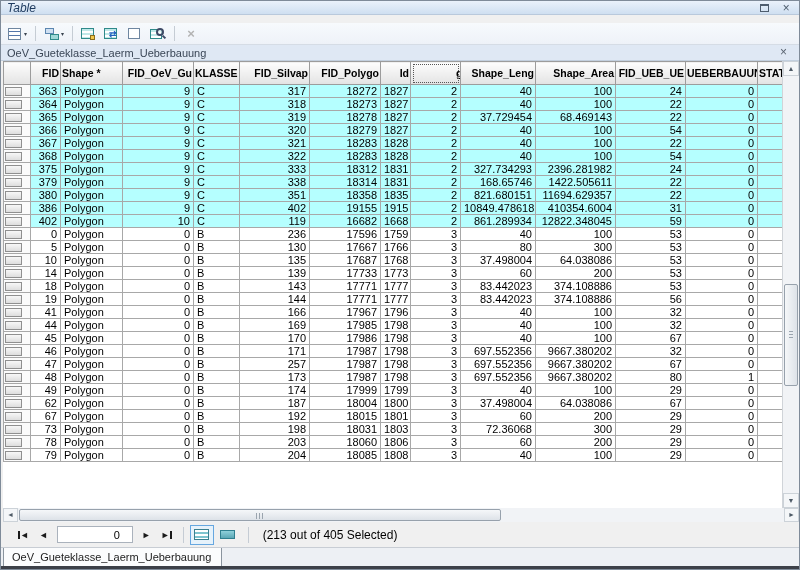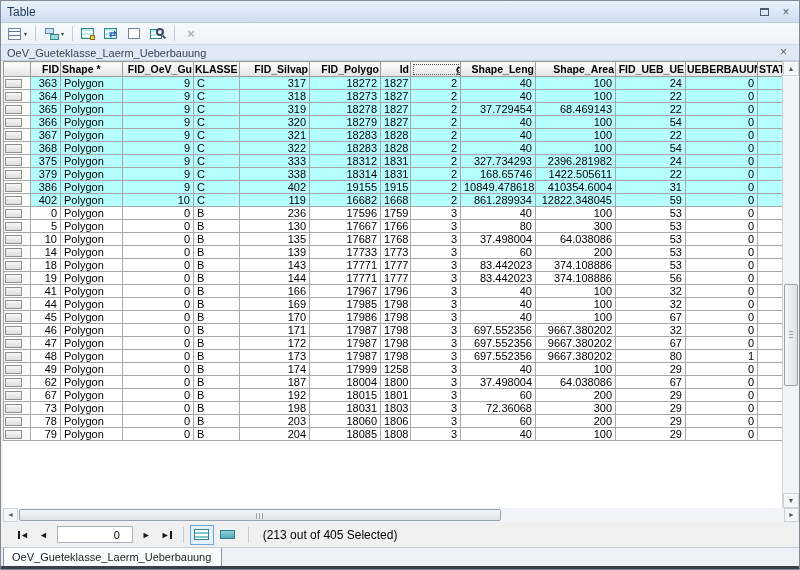--- a/index.html
+++ b/index.html
@@ -1,22 +1,22 @@
 <!DOCTYPE html>
 <html><head>
 <meta charset="utf-8">
 <style>
   * { margin:0; padding:0; box-sizing:border-box; }
   html,body { width:800px; height:570px; font-family:"Liberation Sans",sans-serif; background:#fff; }
   .win { position:relative; width:800px; height:570px; border:1px solid #7f8b99; background:#f0f0f0; overflow:hidden; }
 
   
-  .titlebar { position:absolute; top:0; left:0; right:0; height:22px;
+  .titlebar { position:absolute; top:0; left:0; right:0; height:14px;
     background:linear-gradient(#eaf2fb,#cfdff1); border-bottom:1px solid #b9c9dc;
-    display:flex; align-items:center; padding:0 6px; }
+    display:flex; align-items:flex-start; padding:0 6px;font-style:italic; }
   .titlebar .title { font-size:12px; color:#1d3a5f; }
   .winbtns { margin-left:auto; display:flex; align-items:center; gap:8px; }
   .winbtn { width:14px; height:13px; display:flex; align-items:center; justify-content:center;
     color:#4e5d6e; font-size:12px; line-height:12px; cursor:default; }
   .maxbox { width:9px; height:8px; border:1px solid #4e5d6e; border-top-width:2px; }
 
   
   .toolbar { position:absolute; top:22px; left:0; right:0; height:22px;
     background:linear-gradient(#f7fafd,#eef2f8); border-bottom:1px solid #d5dce5;
     display:flex; align-items:center; padding:0 4px; gap:3px; }
@@ -37,21 +37,21 @@
 
   
   .doctab { position:absolute; top:44px; left:0; right:0; height:16px; background:#dfe8f4;
     border-bottom:1px solid #c2cfde; display:flex; align-items:center; padding:0 6px; }
   .doctab .dtitle { font-size:11px; color:#3a4656; }
   .doctab .dclose { margin-left:auto; margin-right:6px; color:#5a6470; font-size:12px; line-height:11px; }
 
   
   .viewport { position:absolute; top:60px; left:2px; width:779px; height:447px; overflow:hidden; background:#fff; }
   table.grid { border-collapse:collapse; table-layout:fixed; width:781px; }
-  .grid th { height:15px; font-size:10.5px; font-weight:bold; color:#000; text-align:center;
+  .grid th { height:23px; font-size:10.5px; font-weight:bold; color:#000; text-align:center;
     background:linear-gradient(#fdfdfd,#e3e3e3); border:1px solid #9c9c9c;
     padding:0 1px; overflow:hidden; white-space:nowrap; }
   .grid th.focused { outline:1px dotted #555; outline-offset:-3px;padding-left:45px; }
   .grid td { height:12.7px; line-height:12px; font-size:11px; color:#000; background:#fff;
     border:1px solid #a8a8a8; padding:0 3px; overflow:hidden; white-space:nowrap; }
   .grid td.right, .grid th.right { text-align:right; }
   .grid td.left,  .grid th.left  { text-align:left; }
   .grid tr.sel td { background:#b5ffff; }
   .grid td.selcell, .grid tr.sel td.selcell { background:#fbfbfb; padding:0 1px; }
   .selbtn { width:17px; height:9px; background:linear-gradient(#f7f7f7,#dedede); border:1px solid #8f8f8f; }
@@ -340,20 +340,38 @@
             <td class="right">168.65746</td>
             <td class="right">1422.505611</td>
             <td class="right">22</td>
             <td class="right">0</td>
             <td class="left"></td>
           </tr>
           <tr class="sel">
             <td class="selcell">
               <div class="selbtn"></div>
             </td>
+            <td class="right">380</td>
+            <td class="left">Polygon</td>
+            <td class="right">9</td>
+            <td class="left">C</td>
+            <td class="right">351</td>
+            <td class="right">18358</td>
+            <td class="right">1835</td>
+            <td class="right">2</td>
+            <td class="right">821.680151</td>
+            <td class="right">11694.629357</td>
+            <td class="right">22</td>
+            <td class="right">0</td>
+            <td class="left"></td>
+          </tr>
+          <tr class="sel">
+            <td class="selcell">
+              <div class="selbtn"></div>
+            </td>
             <td class="right">386</td>
             <td class="left">Polygon</td>
             <td class="right">9</td>
             <td class="left">C</td>
             <td class="right">402</td>
             <td class="right">19155</td>
             <td class="right">1915</td>
             <td class="right">2</td>
             <td class="right">10849.478618</td>
             <td class="right">410354.6004</td>
@@ -560,21 +578,21 @@
             <td class="left"></td>
           </tr>
           <tr class="">
             <td class="selcell">
               <div class="selbtn"></div>
             </td>
             <td class="right">47</td>
             <td class="left">Polygon</td>
             <td class="right">0</td>
             <td class="left">B</td>
-            <td class="right">172</td>
+            <td class="right">257</td>
             <td class="right">17987</td>
             <td class="right">1798</td>
             <td class="right">3</td>
             <td class="right">697.552356</td>
             <td class="right">9667.380202</td>
             <td class="right">67</td>
             <td class="right">0</td>
             <td class="left"></td>
           </tr>
           <tr class="">
@@ -598,21 +616,21 @@
           <tr class="">
             <td class="selcell">
               <div class="selbtn"></div>
             </td>
             <td class="right">49</td>
             <td class="left">Polygon</td>
             <td class="right">0</td>
             <td class="left">B</td>
             <td class="right">174</td>
             <td class="right">17999</td>
-            <td class="right">1258</td>
+            <td class="right">1799</td>
             <td class="right">3</td>
             <td class="right">40</td>
             <td class="right">100</td>
             <td class="right">29</td>
             <td class="right">0</td>
             <td class="left"></td>
           </tr>
           <tr class="">
             <td class="selcell">
               <div class="selbtn"></div>

